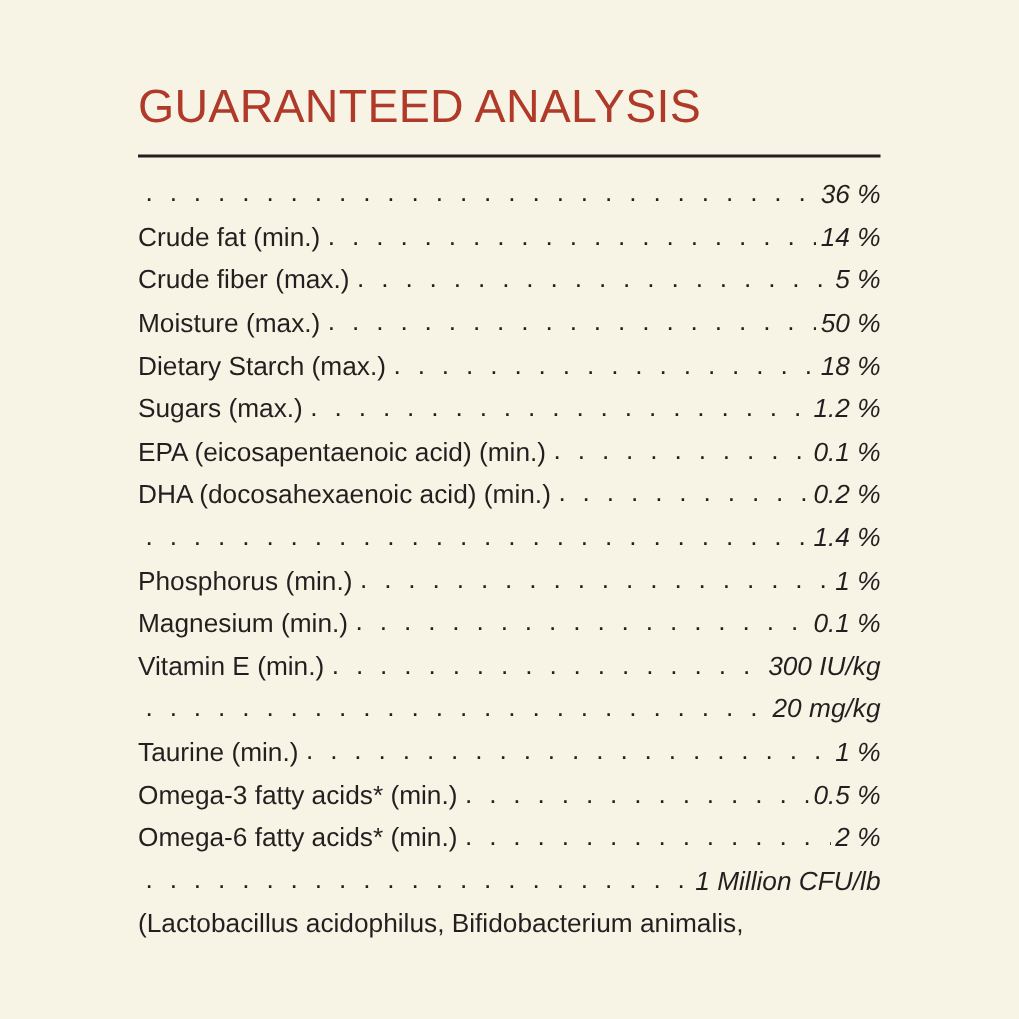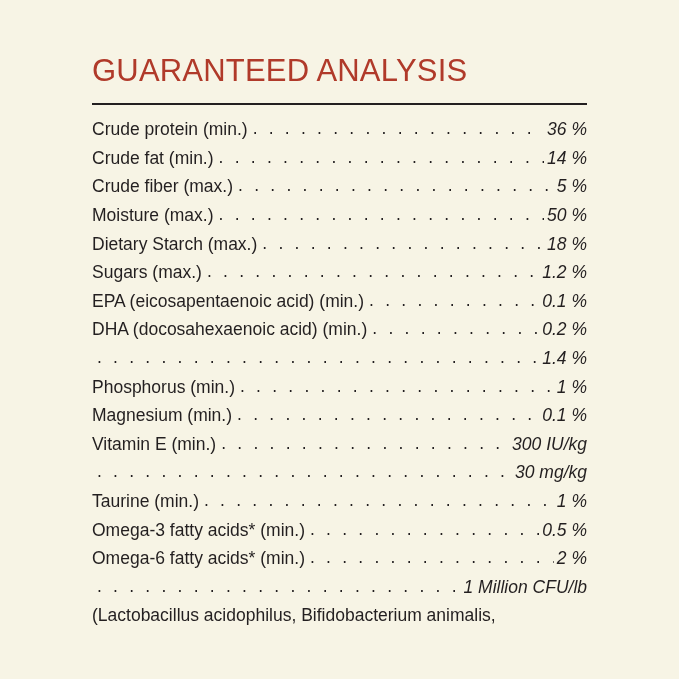--- a/index.html
+++ b/index.html
@@ -75,21 +75,20 @@
 
 <div class="panel">
 
   <h1 class="title">GUARANTEED ANALYSIS</h1>
 
   <div class="rule"></div>
 
   <div class="rows">
 
     <div class="row">
-      <span class="nutrient">Crude protein (min.)</span>
       <span class="leader">. . . . . . . . . . . . . . . . . . . . . . . . . . . . . . . . . . . . . . . . . . . . . . . . . . . . . . . . . . . . . . . . . . . . . . . . . . . . . . . . . . . . . . . . . . .</span>
       <span class="value">36 %</span>
     </div>
 
     <div class="row">
       <span class="nutrient">Crude fat (min.)</span>
       <span class="leader">. . . . . . . . . . . . . . . . . . . . . . . . . . . . . . . . . . . . . . . . . . . . . . . . . . . . . . . . . . . . . . . . . . . . . . . . . . . . . . . . . . . . . . . . . . .</span>
       <span class="value">14 %</span>
     </div>
 
@@ -147,21 +146,21 @@
     </div>
 
     <div class="row">
       <span class="nutrient">Vitamin E (min.)</span>
       <span class="leader">. . . . . . . . . . . . . . . . . . . . . . . . . . . . . . . . . . . . . . . . . . . . . . . . . . . . . . . . . . . . . . . . . . . . . . . . . . . . . . . . . . . . . . . . . . .</span>
       <span class="value">300 IU/kg</span>
     </div>
 
     <div class="row">
       <span class="leader">. . . . . . . . . . . . . . . . . . . . . . . . . . . . . . . . . . . . . . . . . . . . . . . . . . . . . . . . . . . . . . . . . . . . . . . . . . . . . . . . . . . . . . . . . . .</span>
-      <span class="value">30 mg/kg</span>
+      <span class="value">20 mg/kg</span>
     </div>
 
     <div class="row">
       <span class="nutrient">Taurine (min.)</span>
       <span class="leader">. . . . . . . . . . . . . . . . . . . . . . . . . . . . . . . . . . . . . . . . . . . . . . . . . . . . . . . . . . . . . . . . . . . . . . . . . . . . . . . . . . . . . . . . . . .</span>
       <span class="value">1 %</span>
     </div>
 
     <div class="row">
       <span class="nutrient">Omega-3 fatty acids* (min.)</span>

